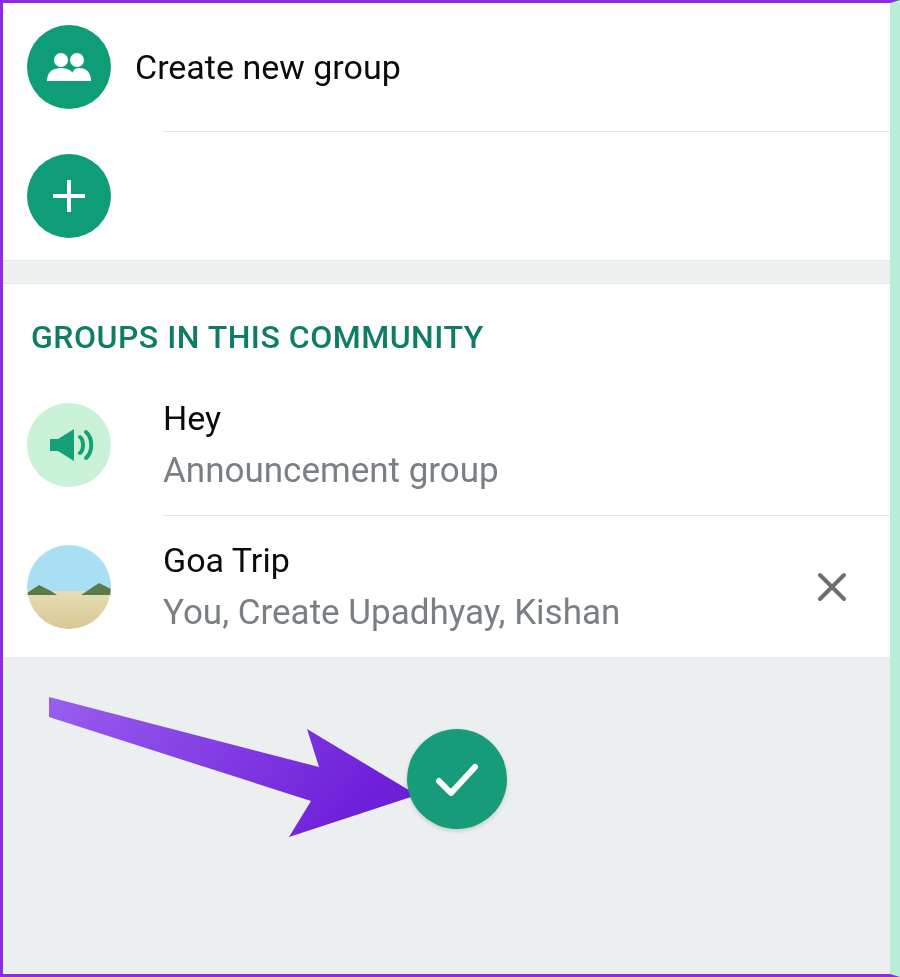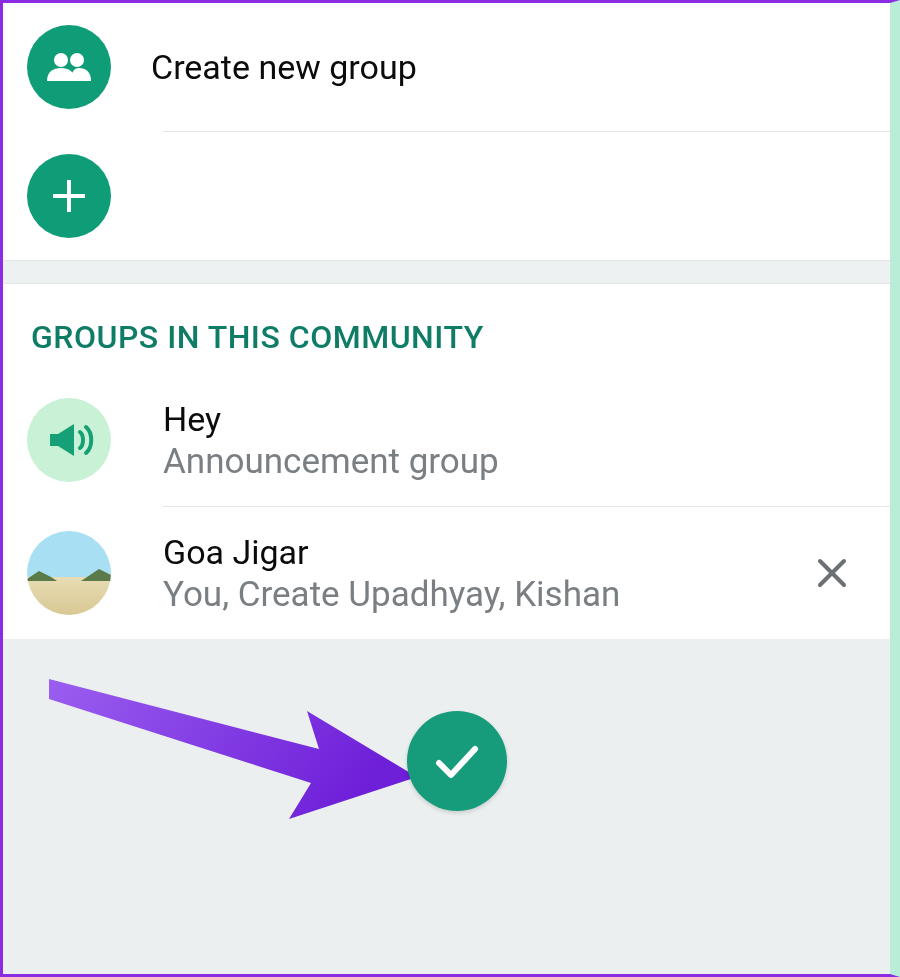--- a/index.html
+++ b/index.html
@@ -43,21 +43,21 @@
       border-radius: 50%;
       background: #0f9d78;
       display: flex;
       align-items: center;
       justify-content: center;
       flex-shrink: 0;
     }
     .action-label {
       font-size: 34px;
       color: #0b0b0b;
-      margin-left: 40px;
+      margin-left: 24px;
       font-weight: 400;
     }
     .section-gap {
       height: 24px;
       background: #eef1f2;
       border-top: 1px solid #e2e4e5;
       border-bottom: 1px solid #e2e4e5;
     }
     .section-header {
       padding: 34px 28px 18px 28px;
@@ -95,21 +95,21 @@
       background: #c8f1d6;
     }
     .avatar-photo {
       background: linear-gradient(to bottom, #a9dff3 0%, #a9dff3 55%, #e7dcb4 55%, #d8c893 100%);
       position: relative;
     }
     .group-text {
       margin-left: 52px;
       display: flex;
       flex-direction: column;
-      gap: 2px;
+      gap: 12px;
       flex: 1;
     }
     .group-name {
       font-size: 34px;
       color: #0b0b0b;
       font-weight: 400;
     }
     .group-sub {
       font-size: 35px;
       color: #7a7f83;
@@ -214,21 +214,21 @@
       <div class="group-divider"></div>
 
       <div class="group-row">
         <div class="avatar avatar-photo">
           <svg width="84" height="84" viewBox="0 0 84 84" style="position:absolute;top:0;left:0;">
             <path d="M 0 48 L 12 40 L 24 46 L 30 50 L 0 50 Z" fill="#5a7a4a"></path>
             <path d="M 60 46 L 72 38 L 84 44 L 84 50 L 54 50 Z" fill="#5a7a4a"></path>
           </svg>
         </div>
         <div class="group-text">
-          <div class="group-name">Goa Jigar</div>
+          <div class="group-name">Goa Trip</div>
           <div class="group-sub">You, Create Upadhyay, Kishan</div>
         </div>
         <div class="remove-x">
           <svg width="32" height="32" viewBox="0 0 32 32">
             <line x1="4" y1="4" x2="28" y2="28" stroke="#6b7075" stroke-width="4" stroke-linecap="round"></line>
             <line x1="28" y1="4" x2="4" y2="28" stroke="#6b7075" stroke-width="4" stroke-linecap="round"></line>
           </svg>
         </div>
       </div>
 

